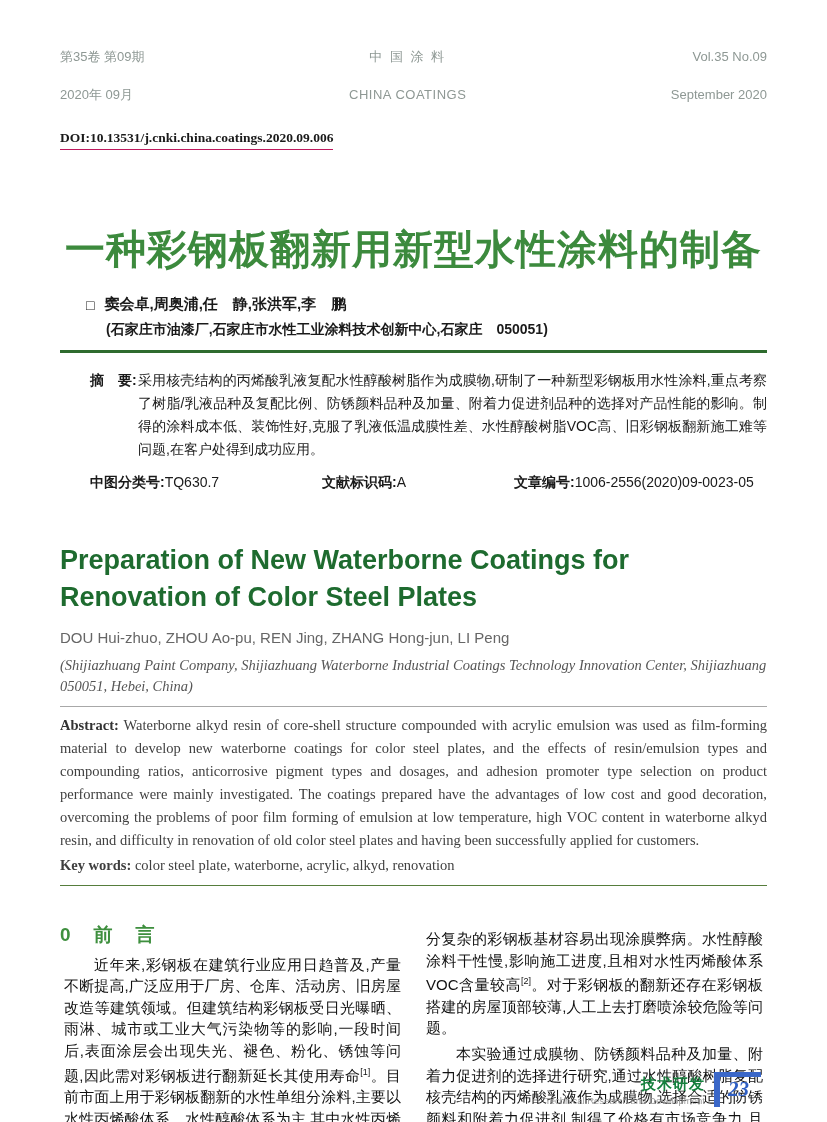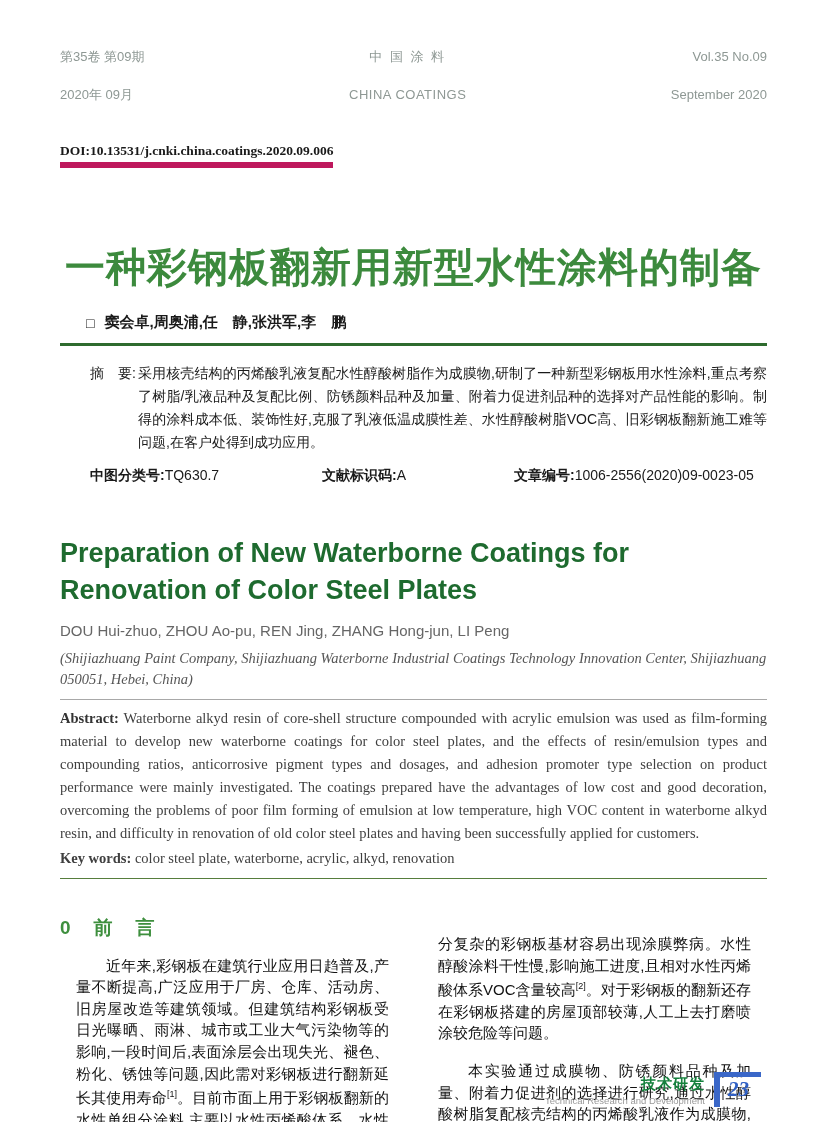--- a/index.html
+++ b/index.html
@@ -5,32 +5,32 @@
   html,body{margin:0;padding:0;background:#fff;}
   body{width:827px;height:1122px;position:relative;font-family:"Liberation Sans",sans-serif;color:#1a1a1a;overflow:hidden;}
   .page{position:absolute;inset:0;padding:28px 60px 0 60px;box-sizing:border-box;}
 
   
   .jheader{display:flex;justify-content:space-between;color:#8e9894;font-size:13px;line-height:19px;gap:44px;}
   .jheader .hcol{white-space:pre-line;}
   .jheader .hc{text-align:center;letter-spacing:2px;}
   .jheader .hc .en{letter-spacing:0.5px;}
   .jheader .hr{text-align:right;}
-  .doi{margin-top:20px;font-family:"Liberation Serif",serif;font-weight:bold;font-size:13.5px;display:inline-block;border-bottom:6px solid #be185d;padding-bottom:3px;}
+  .doi{margin-top:7px;font-family:"Liberation Serif",serif;font-weight:bold;font-size:13.5px;display:inline-block;border-bottom:1px solid #be185d;padding-bottom:3px;}
 
   
   .title-cn{margin-top:72px;text-align:center;font-size:40px;font-weight:bold;color:#3c8a3d;letter-spacing:1px;}
   .authors-cn{margin-top:18px;padding-left:26px;font-weight:bold;font-size:15px;display:flex;align-items:center;}
   .authors-cn .marker{font-size:14px;margin-right:10px;color:#222;}
   .affil-cn{margin-top:7px;padding-left:46px;font-weight:bold;font-size:14px;}
   .rule-green-thick{margin-top:11px;height:3px;background:#2e6b2e;}
 
   
   .abs-cn{position:relative;margin-top:16px;font-size:14px;line-height:23px;text-align:justify;padding-left:78px;}
-  .abs-cn .lbl{position:absolute;left:30px;top:0;font-weight:normal;}
+  .abs-cn .lbl{position:absolute;left:30px;top:0;font-weight:bold;}
   .kw-row{margin-top:5px;padding-left:30px;font-size:14px;}
   .kw-row .lbl{font-weight:bold;}
   .clc-row{margin-top:13px;padding-left:30px;font-size:14px;display:flex;}
   .clc-row .lbl{font-weight:bold;}
   .clc-row .c1{width:232px;}
   .clc-row .c2{width:192px;}
 
   
   .title-en{margin-top:50px;font-size:27px;line-height:37px;font-weight:bold;color:#1e6b2f;}
   .authors-en{margin-top:13px;font-size:15px;color:#666;}
@@ -38,21 +38,21 @@
   .rule-gray{margin-top:9px;border-top:1px solid #a8a8a8;}
   .abs-en{margin-top:7px;font-family:"Liberation Serif",serif;font-size:14.5px;line-height:23px;color:#3f3f3f;text-align:justify;}
   .abs-en b{color:#333;}
   .kw-en{font-family:"Liberation Serif",serif;font-size:14.5px;line-height:26px;color:#3f3f3f;}
   .rule-green-thin{margin-top:7px;border-top:1px solid #567d3c;}
 
   
   .bodycols{margin-top:38px;display:flex;gap:17px;}
   .col{width:345px;font-size:15px;line-height:21.6px;text-align:justify;color:#111;}
   .sec-head{font-size:19px;font-weight:bold;color:#3e8f3e;letter-spacing:2px;margin-bottom:8px;}
-  .col p{margin:16px;}
+  .col p{margin:4px;}
   .indent{text-indent:2em;}
   sup{font-size:9px;}
 
   
   .pfooter{position:absolute;top:1072px;right:66px;display:flex;align-items:flex-start;}
   .pfooter .labels{text-align:right;margin-top:3px;}
   .pfooter .cn{font-size:15px;font-weight:bold;color:#15803d;letter-spacing:1px;}
   .pfooter .en{font-size:9.5px;color:#9a9a9a;margin-top:1px;}
   .pagenum{margin-left:9px;border-top:5px solid #3a67c8;border-left:6px solid #3a67c8;padding:0px 12px 5px 8px;font-family:"Liberation Serif",serif;font-style:italic;font-weight:bold;font-size:21px;color:#2f5fc4;}
 </style>
@@ -77,20 +77,21 @@
   </div>
   <div>
     <span class="doi">DOI:10.13531/j.cnki.china.coatings.2020.09.006</span>
   </div>
 
   <div class="title-cn">一种彩钢板翻新用新型水性涂料的制备</div>
   <div class="authors-cn">
     <span class="marker">□</span>
     <span>窦会卓,周奥浦,任　静,张洪军,李　鹏</span>
   </div>
+  <div class="affil-cn">(石家庄市油漆厂,石家庄市水性工业涂料技术创新中心,石家庄　050051)</div>
   <div class="rule-green-thick"></div>
 
   <div class="abs-cn">
     <span class="lbl">摘　要:</span>
     <span>采用核壳结构的丙烯酸乳液复配水性醇酸树脂作为成膜物,研制了一种新型彩钢板用水性涂料,重点考察了树脂/乳液品种及复配比例、防锈颜料品种及加量、附着力促进剂品种的选择对产品性能的影响。制得的涂料成本低、装饰性好,克服了乳液低温成膜性差、水性醇酸树脂VOC高、旧彩钢板翻新施工难等问题,在客户处得到成功应用。</span>
   </div>
   <div class="clc-row">
     <span class="c1">
       <span class="lbl">中图分类号:</span><span>TQ630.7</span>
     </span>

